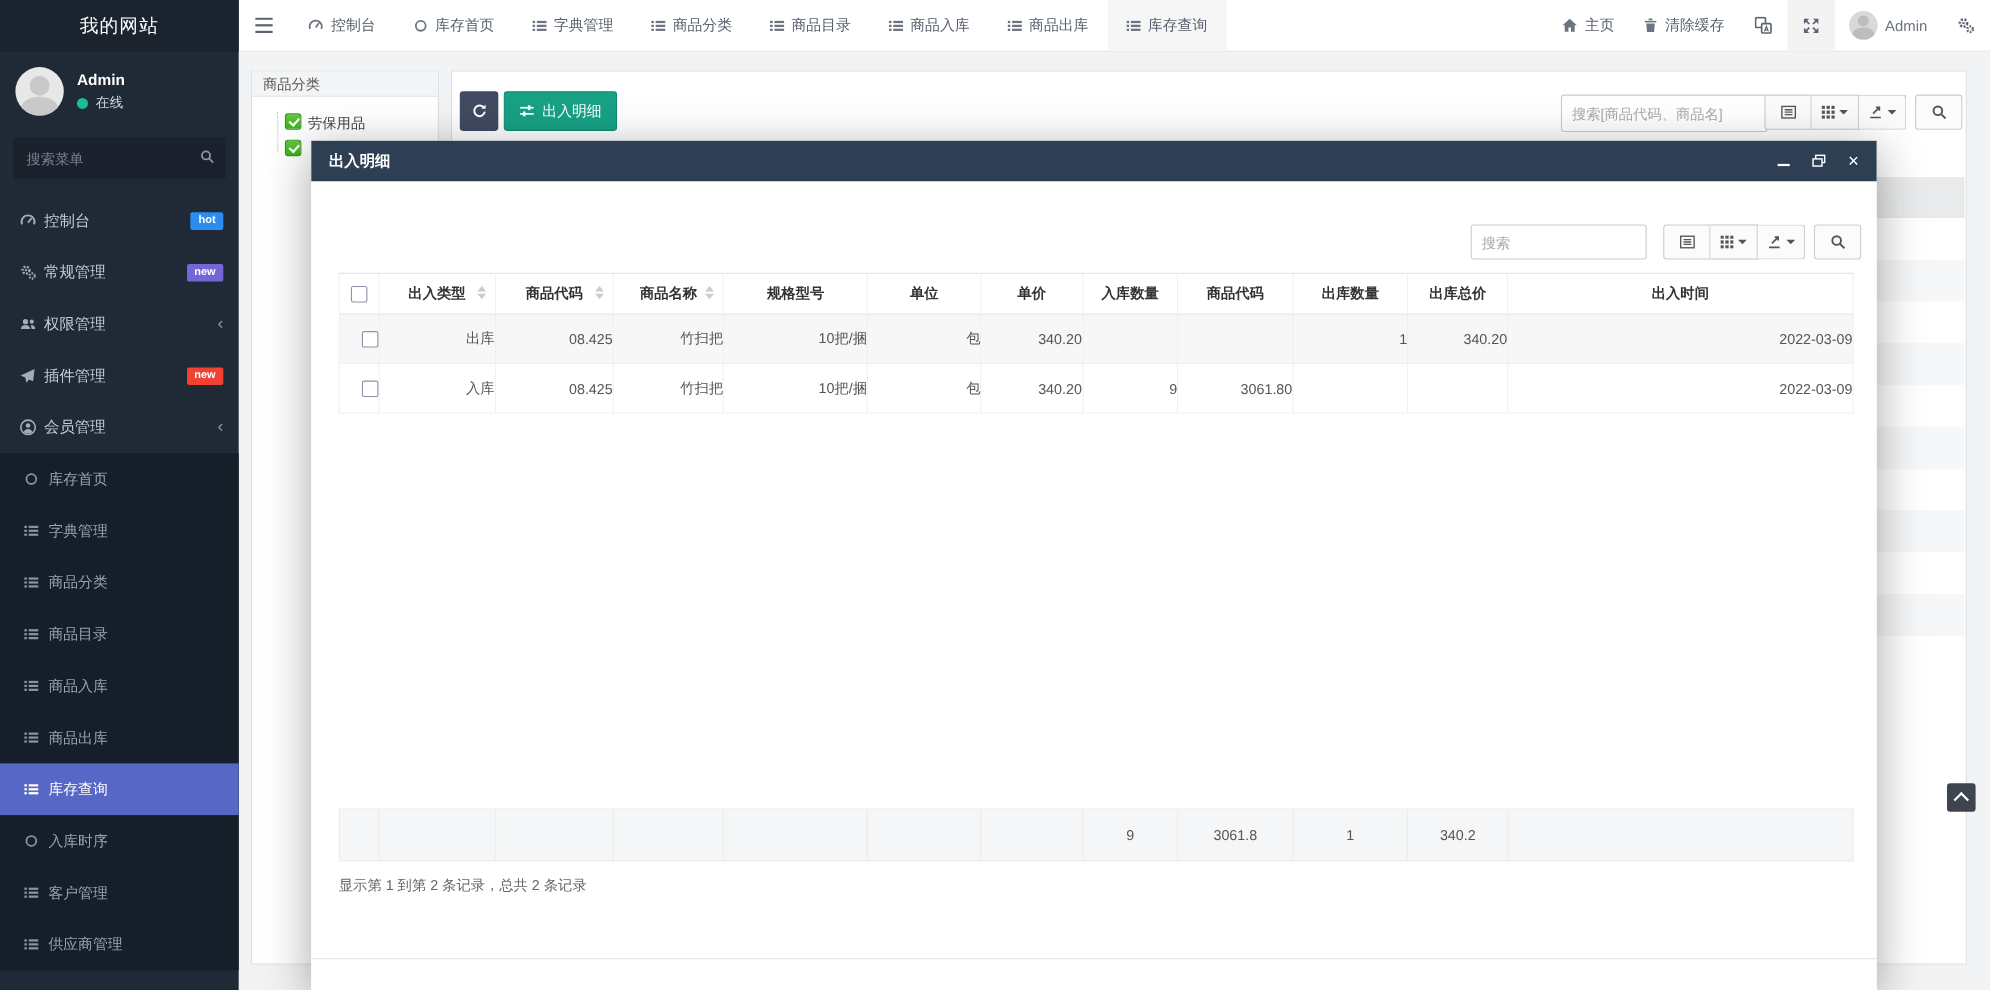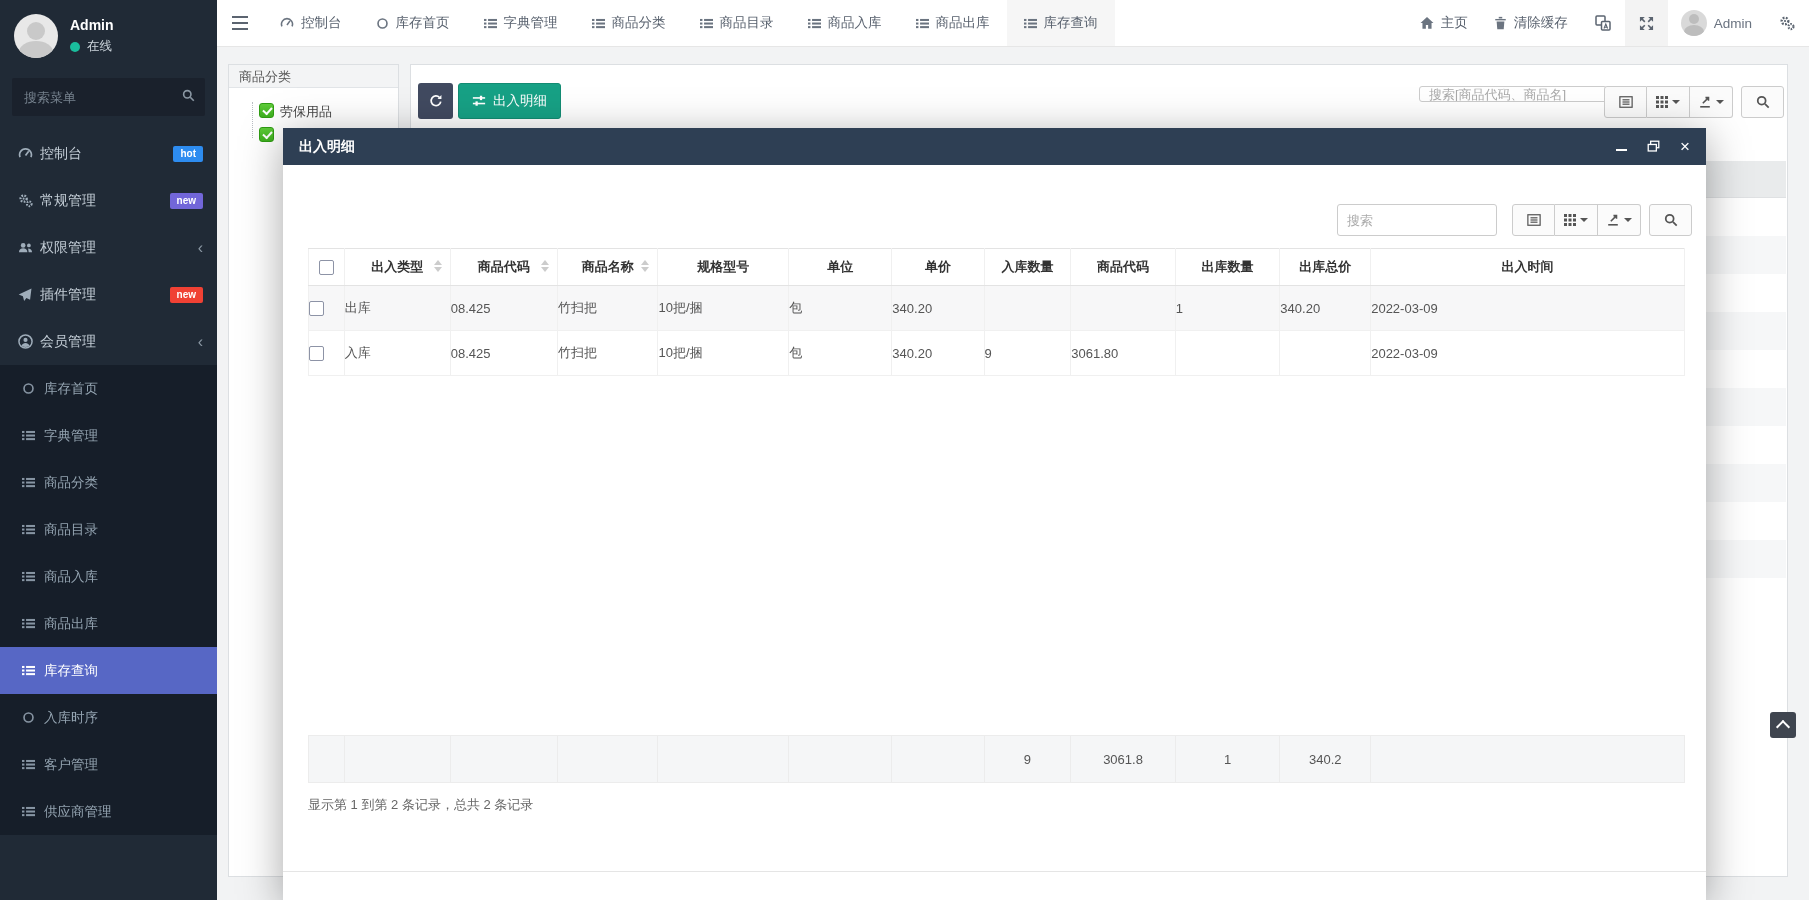--- a/index.html
+++ b/index.html
@@ -61,21 +61,21 @@
   .tree-row { display:flex; align-items:flex-start; gap:6px; padding:3px 0 3px 30px; position:relative; }
   .tree-guide { position:absolute; left:23px; top:14px; height:36px; border-left:1px dotted #b9bec4; }
   .gcheck { width:15px; height:15px; border-radius:3px; background:linear-gradient(#5ecb39,#3daf1e); border:1px solid #2f9c13; position:relative; flex:none; }
   .gcheck::after { content:""; position:absolute; left:3px; top:3px; width:7px; height:4px; border-left:2px solid #fff; border-bottom:2px solid #fff; transform:rotate(-48deg); }
   .tree-label { font-size:13px; color:#444; white-space:nowrap; }
 
   .main-card { position:absolute; left:193px; top:17px; width:1378px; height:813px; background:#fff; border:1px solid #dcdfe2; }
   .mc-toolbar { position:absolute; left:0; top:0; width:100%; height:96px; }
   .btn-refresh { position:absolute; left:7px; top:18px; width:35px; height:36px; background:#414a60; border:none; border-radius:3px; color:#fff; display:flex; align-items:center; justify-content:center; cursor:pointer; }
   .btn-green { position:absolute; left:47px; top:18px; height:36px; background:#17a185; border:1px solid #138c73; border-radius:3px; color:#fff; font-size:13.5px; display:flex; align-items:center; gap:7px; padding:0 13px; cursor:pointer; }
-  .search-box { border:1px solid #ccc; border-radius:3px; background:#fff; height:16px; padding:0 9px; font-size:13px; color:#555; outline:none; }
+  .search-box { border:1px solid #ccc; border-radius:3px; background:#fff; height:34px; padding:0 9px; font-size:13px; color:#555; outline:none; }
   .search-box::placeholder { color:#a9a9a9; }
   .mc-search { position:absolute; left:1008px; top:21px; width:188px; }
   .btn-ic { height:32px; width:43px; background:#fbfbfb; border:1px solid #ccc; display:inline-flex; align-items:center; justify-content:center; gap:4px; color:#555; cursor:pointer; }
   .btn-group { position:absolute; display:flex; }
   .btn-group .btn-ic + .btn-ic { border-left:none; }
   .btn-group .btn-ic:first-child { border-radius:3px 0 0 3px; }
   .btn-group .btn-ic:last-child { border-radius:0 3px 3px 0; }
   .mc-group { left:1193px; top:21px; }
   .btn-single { position:absolute; border-radius:3px; }
   .mc-mag { left:1330px; top:21px; }
@@ -95,41 +95,42 @@
   .wc { color:#fff; cursor:pointer; display:inline-flex; align-items:center; height:16px; }
   .wc-min { width:11px; border-bottom:2px solid #fff; height:9px; }
   .wc-close { font-size:17px; line-height:1; }
   .modal-body { position:relative; height:735px; background:#fff; }
   .md-search { position:absolute; left:1054px; top:39px; width:160px; height:32px; }
   .md-group { left:1229px; top:39px; }
   .md-mag { left:1366px; top:39px; }
 
   .md-table { position:absolute; left:25px; top:83px; width:1377px; border-collapse:collapse; table-layout:fixed; }
   .md-table th { height:37px; font-size:13px; color:#333; font-weight:bold; border-top:1px solid #e3e3e3; border-bottom:1px solid #e3e3e3; border-right:1px solid #f0f0f0; border-left:1px solid #f0f0f0; text-align:center; position:relative; }
-  .md-table td { height:45px; text-align:left; color:#555; border:1px solid #f0f0f0; border-top:none; font-size:13px; }
+  .md-table td { height:45px; text-align:right; color:#555; border:1px solid #f0f0f0; border-top:none; font-size:13px; }
   .md-table tr.striped { background:#f7f7f8; }
   .cb { display:inline-block; width:15px; height:15px; border:1px solid #8d93a6; border-radius:2px; background:#fff; vertical-align:middle; cursor:pointer; }
   .sort { position:absolute; right:8px; top:11px; display:flex; flex-direction:column; gap:2px; }
   .sort i { display:block; width:0; height:0; border-left:4px solid transparent; border-right:4px solid transparent; }
   .sort .up { border-bottom:5px solid #ccc; }
   .sort .dn { border-top:5px solid #ccc; }
 
   .md-summary { position:absolute; left:25px; top:570px; width:1377px; border-collapse:collapse; table-layout:fixed; }
   .md-summary td { height:47px; background:#f5f6f7; border:1px solid #ececec; text-align:center; color:#555; font-size:13px; }
   .md-pagination { position:absolute; left:25px; top:631px; color:#666; font-size:13px; }
   .md-divider { position:absolute; left:0; top:706px; width:100%; border-top:1px solid #e5e5e5; }
 
   svg { display:block; }
 </style>
 </head>
 <body>
 
 <div class="stage">
 
   <aside class="sidebar">
+    <div class="brand">我的网站</div>
     <div class="user-block">
       <div class="avatar"></div>
       <div>
         <div class="user-name">Admin</div>
         <div class="user-status">
             <span class="dot"></span>
             <span>在线</span>
           </div>
       </div>
     </div>

